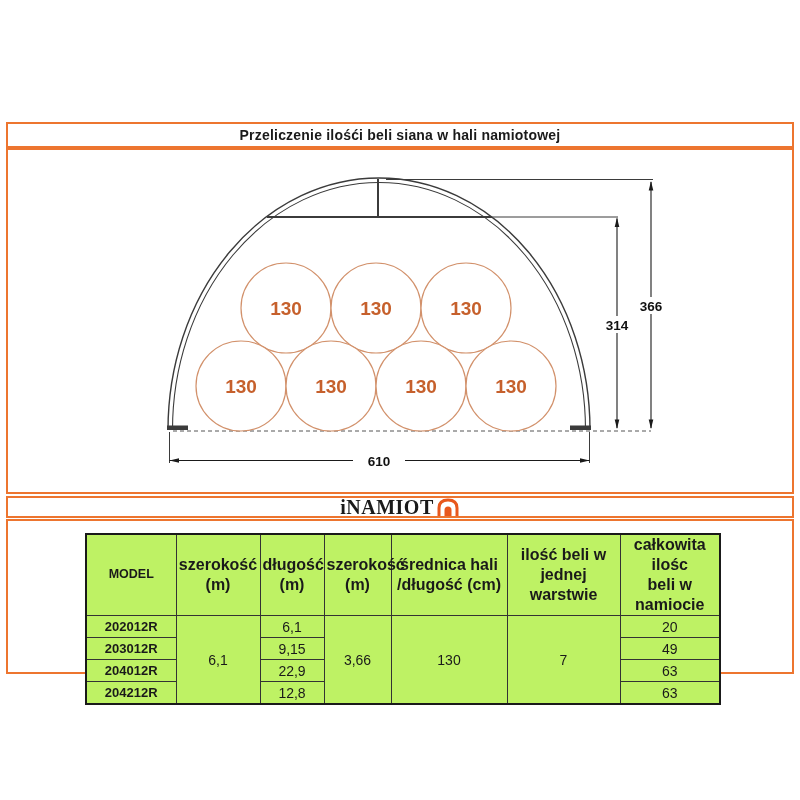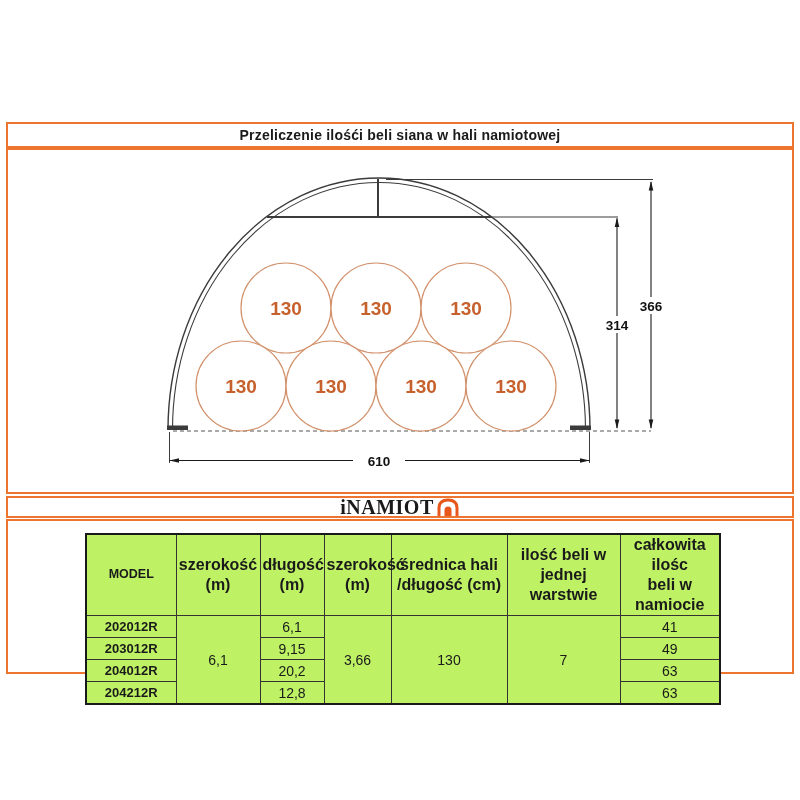--- a/index.html
+++ b/index.html
@@ -158,30 +158,30 @@
         </tr>
       </thead>
       <tbody>
         <tr>
           <td class="model">202012R</td>
           <td rowspan="4">6,1</td>
           <td>6,1</td>
           <td rowspan="4">3,66</td>
           <td rowspan="4">130</td>
           <td rowspan="4">7</td>
-          <td>41</td>
+          <td>20</td>
         </tr>
         <tr>
           <td class="model">203012R</td>
           <td>9,15</td>
           <td>49</td>
         </tr>
         <tr>
           <td class="model">204012R</td>
-          <td>20,2</td>
+          <td>22,9</td>
           <td>63</td>
         </tr>
         <tr>
           <td class="model">204212R</td>
           <td>12,8</td>
           <td>63</td>
         </tr>
       </tbody>
     </table>
   </div>

